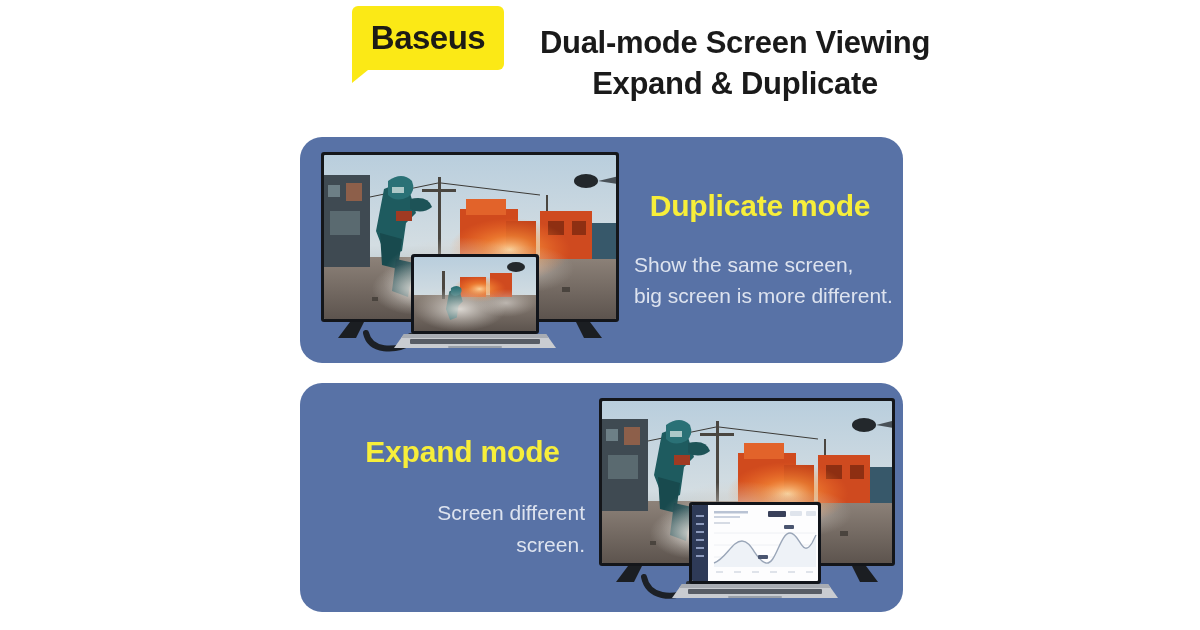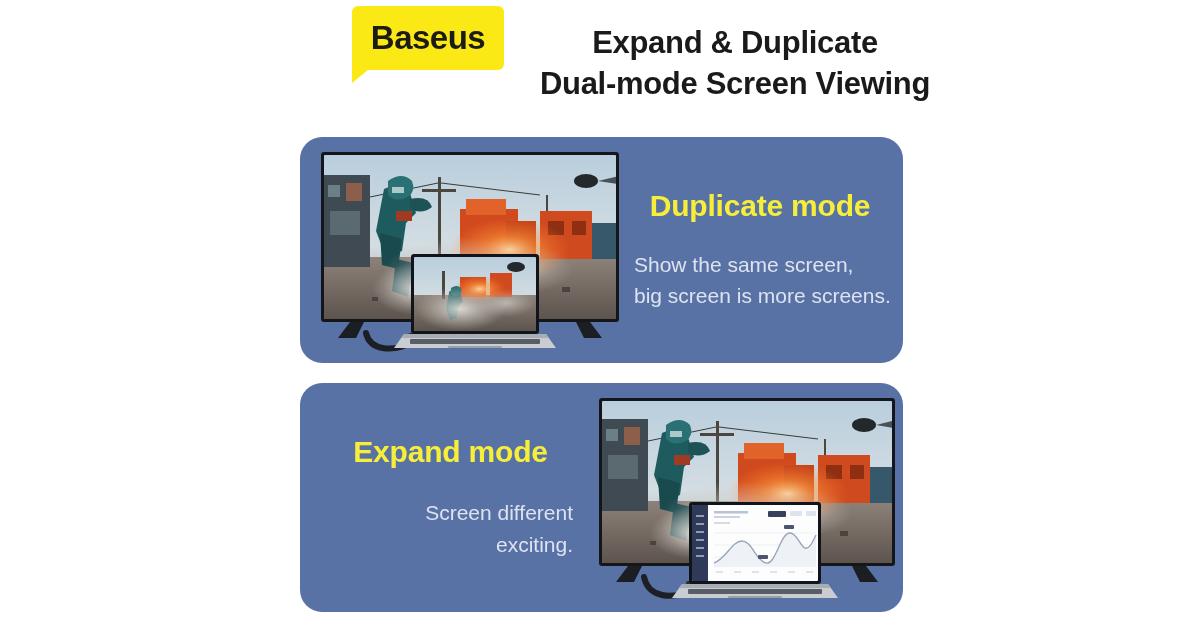--- a/index.html
+++ b/index.html
@@ -84,21 +84,21 @@
 
   .panel-text {
     position: absolute;
     top: 0;
     height: 100%;
     display: flex;
     flex-direction: column;
     justify-content: center;
   }
   #duplicate-text { left: 330px; width: 260px; align-items: center; }
-  #expand-text    { left: 18px;  width: 265px; align-items: center; }
+  #expand-text    { left: 30px;  width: 265px; align-items: center; }
 
   .mode-title {
     color: #f7ee3a;
     font-size: 30px;
     font-weight: bold;
     letter-spacing: -0.2px;
     white-space: nowrap;
   }
   #duplicate-text .mode-title { margin-bottom: 26px; }
   #expand-text .mode-title    { margin-bottom: 28px; }
@@ -126,22 +126,22 @@
 </head>
 <body>
 
 <div id="header">
 
   <div id="logo-badge">
     <div id="logo-text">Baseus</div>
   </div>
 
   <div id="headline">
+    <span class="hl-line">Dual-mode Screen Viewing</span>
     <span class="hl-line">Expand &amp; Duplicate</span>
-    <span class="hl-line">Dual-mode Screen Viewing</span>
   </div>
 
 </div>
 
 <div class="panel" id="panel-duplicate">
 
   <div class="art" id="duplicate-art">
     <svg class="art-svg" viewBox="0 0 320 226" preserveAspectRatio="xMidYMid meet">
       <defs>
         <linearGradient id="sky1" x1="0" y1="0" x2="0" y2="1">
@@ -244,33 +244,33 @@
       <path d="M94 197 l142 0 l3 4 l-148 0 z" fill="#a8acb3"></path>
       <rect x="100" y="202" width="130" height="5" rx="1" fill="#585d66"></rect>
       <rect x="138" y="209" width="54" height="2" rx="1" fill="#9aa0a8"></rect>
     </svg>
   </div>
 
   <div class="panel-text" id="duplicate-text">
     <div class="mode-title">Duplicate mode</div>
     <div class="mode-sub" id="duplicate-sub">
       <span class="sub-line">Show the same screen,</span>
-      <span class="sub-line">big screen is more screens.</span>
+      <span class="sub-line">big screen is more different.</span>
     </div>
   </div>
 
 </div>
 
 <div class="panel" id="panel-expand">
 
   <div class="panel-text" id="expand-text">
     <div class="mode-title">Expand mode</div>
     <div class="mode-sub" id="expand-sub">
       <span class="sub-line">Screen different</span>
-      <span class="sub-line">exciting.</span>
+      <span class="sub-line">screen.</span>
     </div>
   </div>
 
   <div class="art" id="expand-art">
     <svg class="art-svg" viewBox="0 0 313 229" preserveAspectRatio="xMidYMid meet">
       <defs>
         <linearGradient id="sky2" x1="0" y1="0" x2="0" y2="1">
           <stop offset="0%" stop-color="#b9cedd"></stop>
           <stop offset="55%" stop-color="#d3dde2"></stop>
           <stop offset="100%" stop-color="#9aa5a6"></stop>

